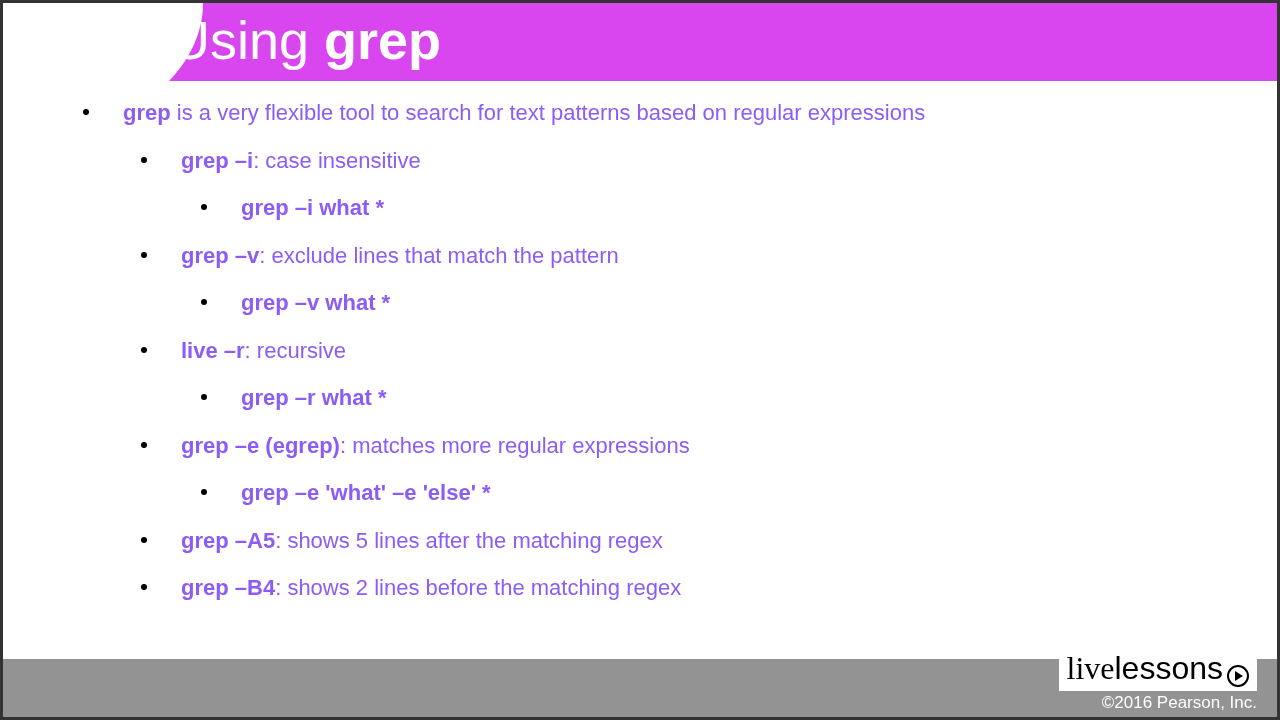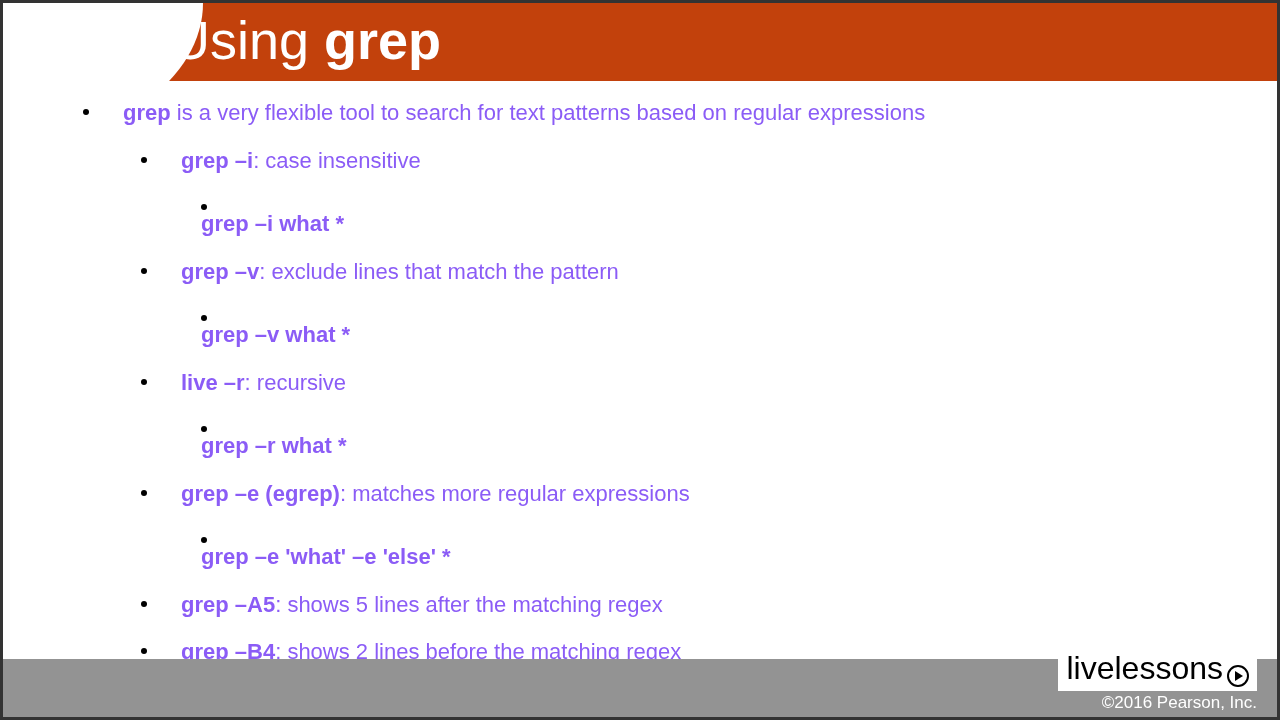--- a/index.html
+++ b/index.html
@@ -6,21 +6,21 @@
   body {
     width: 1280px;
     height: 720px;
     font-family: Arial, Helvetica, sans-serif;
     background: #fff;
     position: relative;
     overflow: hidden;
     border: 3px solid #333;
   }
   .header-band {
-    background: #c2410c;
+    background: #d946ef;
     height: 78px;
     width: 100%;
     position: relative;
     overflow: hidden;
   }
   .header-swoosh {
     position: absolute;
     top: -40px;
     left: -60px;
     width: 260px;
@@ -46,21 +46,21 @@
   ul { list-style: none; }
   .bullet-row {
     display: flex;
     align-items: flex-start;
     margin-bottom: 20px;
   }
   .lvl1 .bullet-row { padding-left: 20px; }
   .lvl2 { margin-top: 20px; }
   .lvl2 .bullet-row { padding-left: 78px; }
   .lvl3 { margin-top: 20px; }
-  .lvl3 .bullet-row { padding-left: 138px; flex-direction: column; }
+  .lvl3 .bullet-row { padding-left: 138px; }
   .dot {
     display: inline-block;
     width: 6px;
     height: 6px;
     background: #000;
     border-radius: 50%;
     margin-top: 10px;
     margin-right: 34px;
     flex-shrink: 0;
   }
@@ -81,21 +81,21 @@
   }
   .brand-logo {
     background: #fff;
     display: inline-flex;
     align-items: baseline;
     padding: 2px 8px 4px 8px;
     font-size: 32px;
     color: #000;
     font-weight: 300;
   }
-  .brand-logo .live { font-weight: 300; }
+  .brand-logo .live { font-weight: 300; font-family: Liberation Serif, serif; }
   .brand-logo .lessons { font-weight: 400; }
   .brand-logo .play-icon {
     display: inline-flex;
     align-items: center;
     justify-content: center;
     width: 22px;
     height: 22px;
     border: 2.5px solid #000;
     border-radius: 50%;
     margin-left: 4px;

